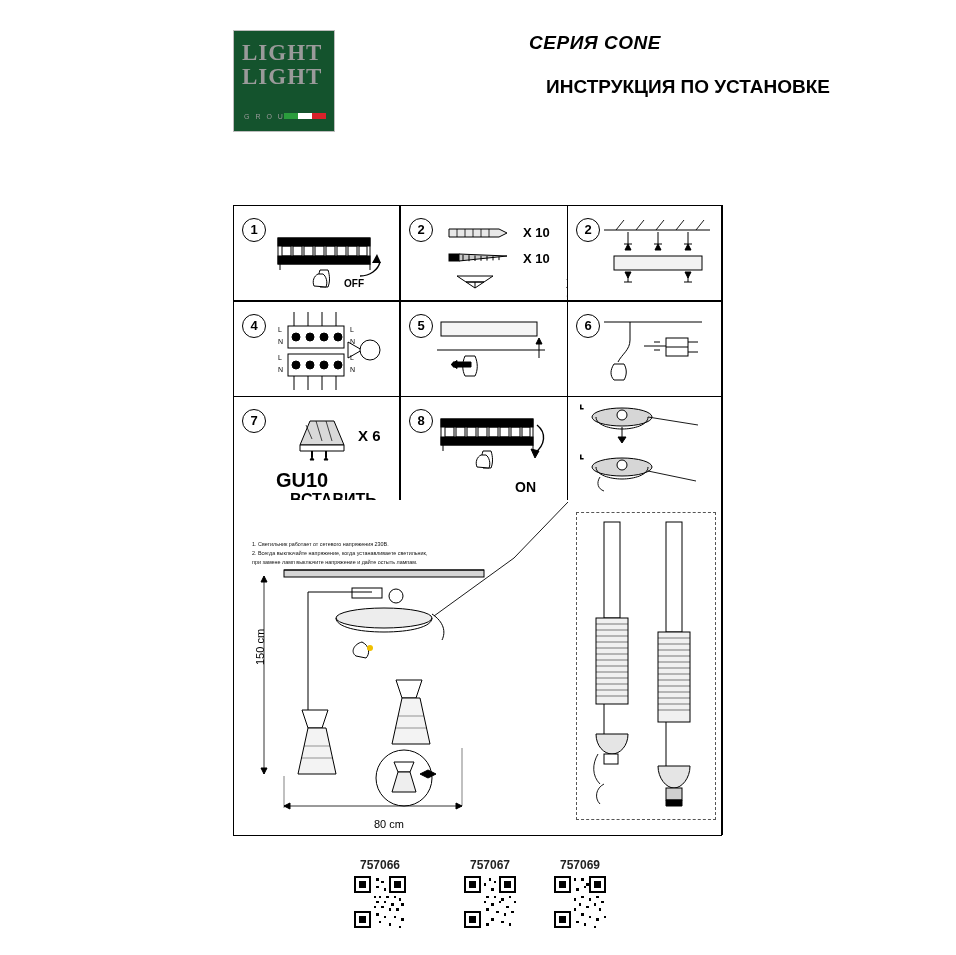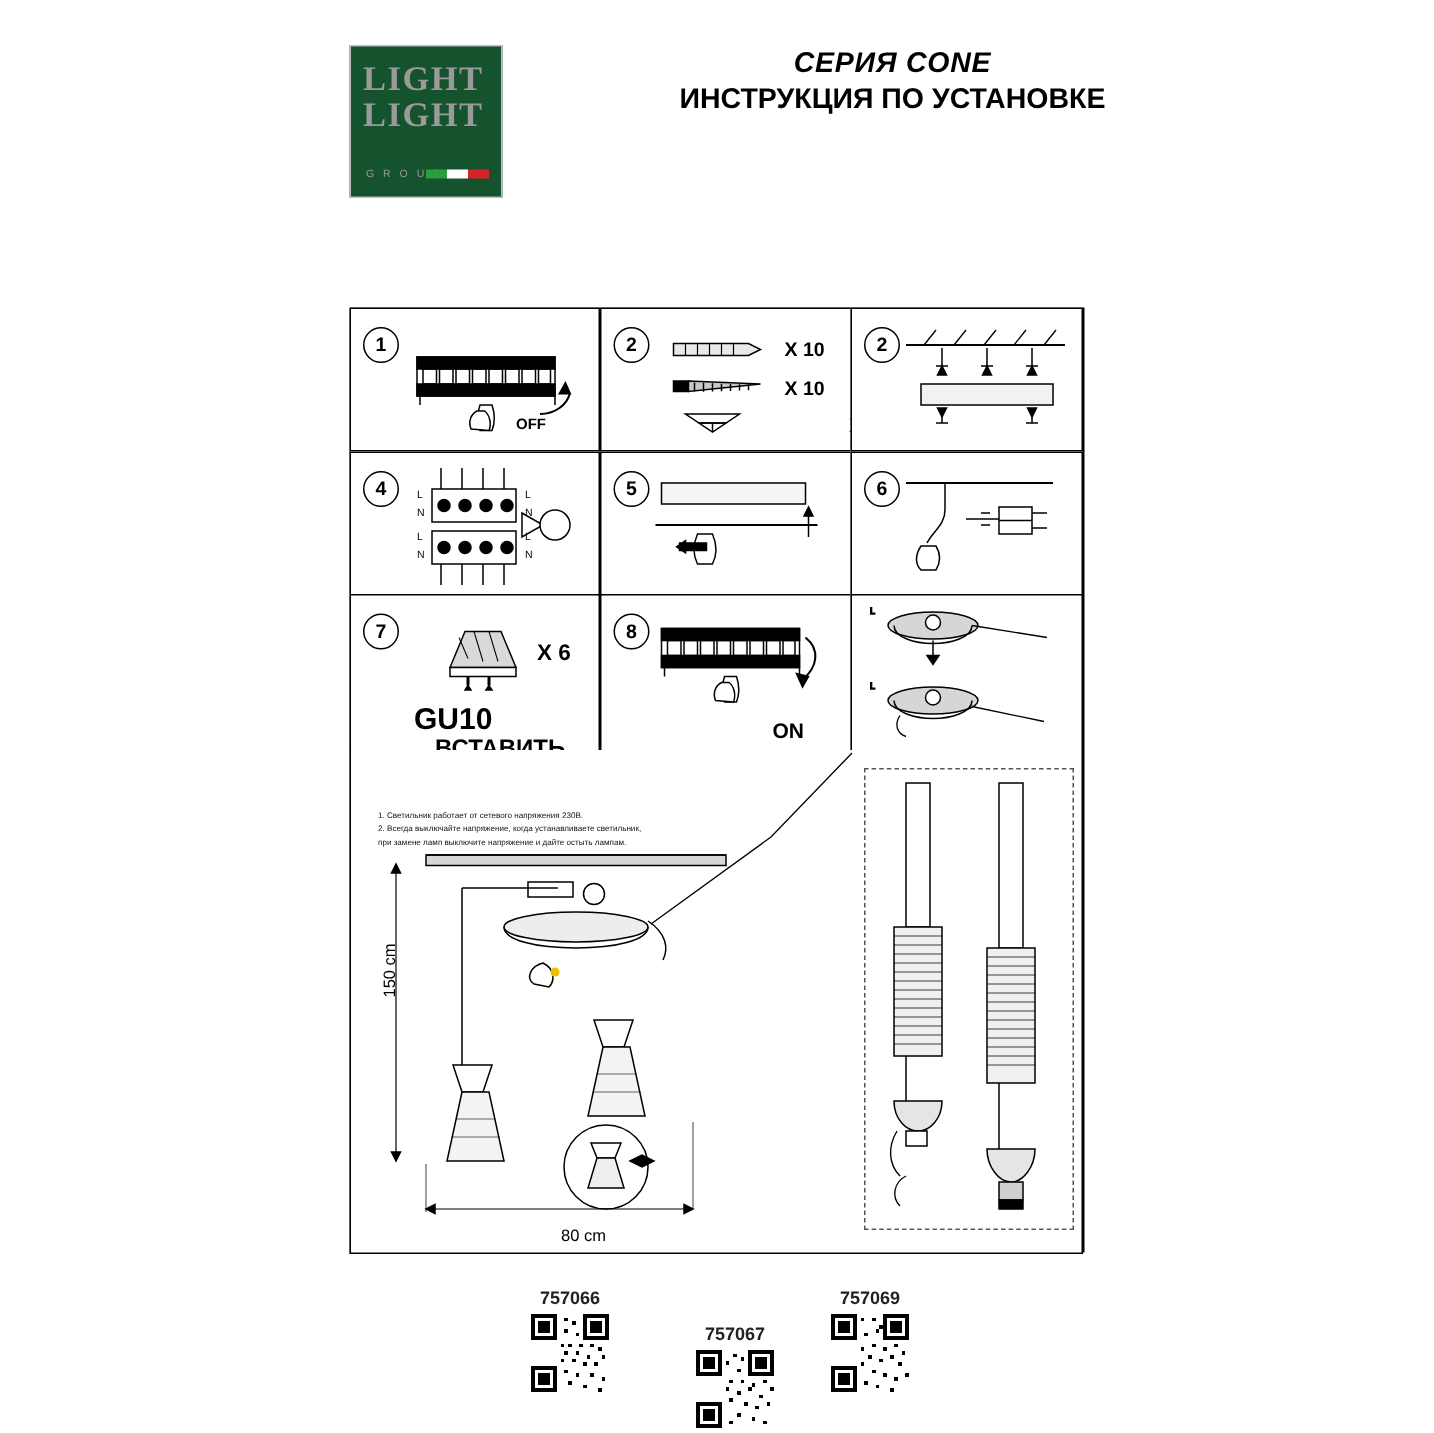--- a/index.html
+++ b/index.html
@@ -29,21 +29,21 @@
   .logo-flag i{display:block;flex:1;height:100%;}
   .logo-flag i:nth-child(1){background:#2a9d3c;}
   .logo-flag i:nth-child(2){background:#ffffff;}
   .logo-flag i:nth-child(3){background:#d8222a;}
 
   .head-lines{
     position:absolute;left:360px;top:32px;width:470px;text-align:center;
   }
   .head-lines .l1{font-size:19px;font-weight:700;letter-spacing:.5px;font-style:italic;}
   .head-lines .l2{font-size:19px;font-weight:700;letter-spacing:.5px;margin-top:6px;}
-  .head-lines .l3{font-size:19px;font-weight:700;line-height:26px;}
+  .head-lines .l3{font-size:19px;font-weight:700;margin-top:20px;line-height:26px;text-align:right;}
 
   
   .frame{
     position:absolute;left:233px;top:205px;width:490px;height:630px;
     border:1.4px solid #000;box-sizing:border-box;
   }
   .cell{position:absolute;box-sizing:border-box;border:1.4px solid #000;background:#fff;}
 
   .num{
     position:absolute;width:22px;height:22px;border:1.4px solid #000;border-radius:50%;
@@ -451,21 +451,21 @@
           <rect x="12" y="16" width="1" height="1"></rect>
             <rect x="16" y="16" width="1" height="1"></rect>
           <rect x="19" y="17" width="1" height="1"></rect>
             <rect x="10" y="18" width="1" height="1"></rect>
           <rect x="14" y="19" width="1" height="1"></rect>
             <rect x="18" y="20" width="1" height="1"></rect>
         </g>
       </svg>
     </div>
 
-    <div class="code" style="left:110px;top:0;margin-top:24px;">
+    <div class="code" style="left:110px;top:0;">
       <div class="t">757067</div>
       <svg class="qr" viewBox="0 0 21 21" shape-rendering="crispEdges">
         <rect width="21" height="21" fill="#fff"></rect>
         <g fill="#000">
           <rect x="0" y="0" width="7" height="1"></rect>
             <rect x="0" y="6" width="7" height="1"></rect>
           <rect x="0" y="0" width="1" height="7"></rect>
             <rect x="6" y="0" width="1" height="7"></rect>
           <rect x="2" y="2" width="3" height="3"></rect>
           <rect x="14" y="0" width="7" height="1"></rect>

